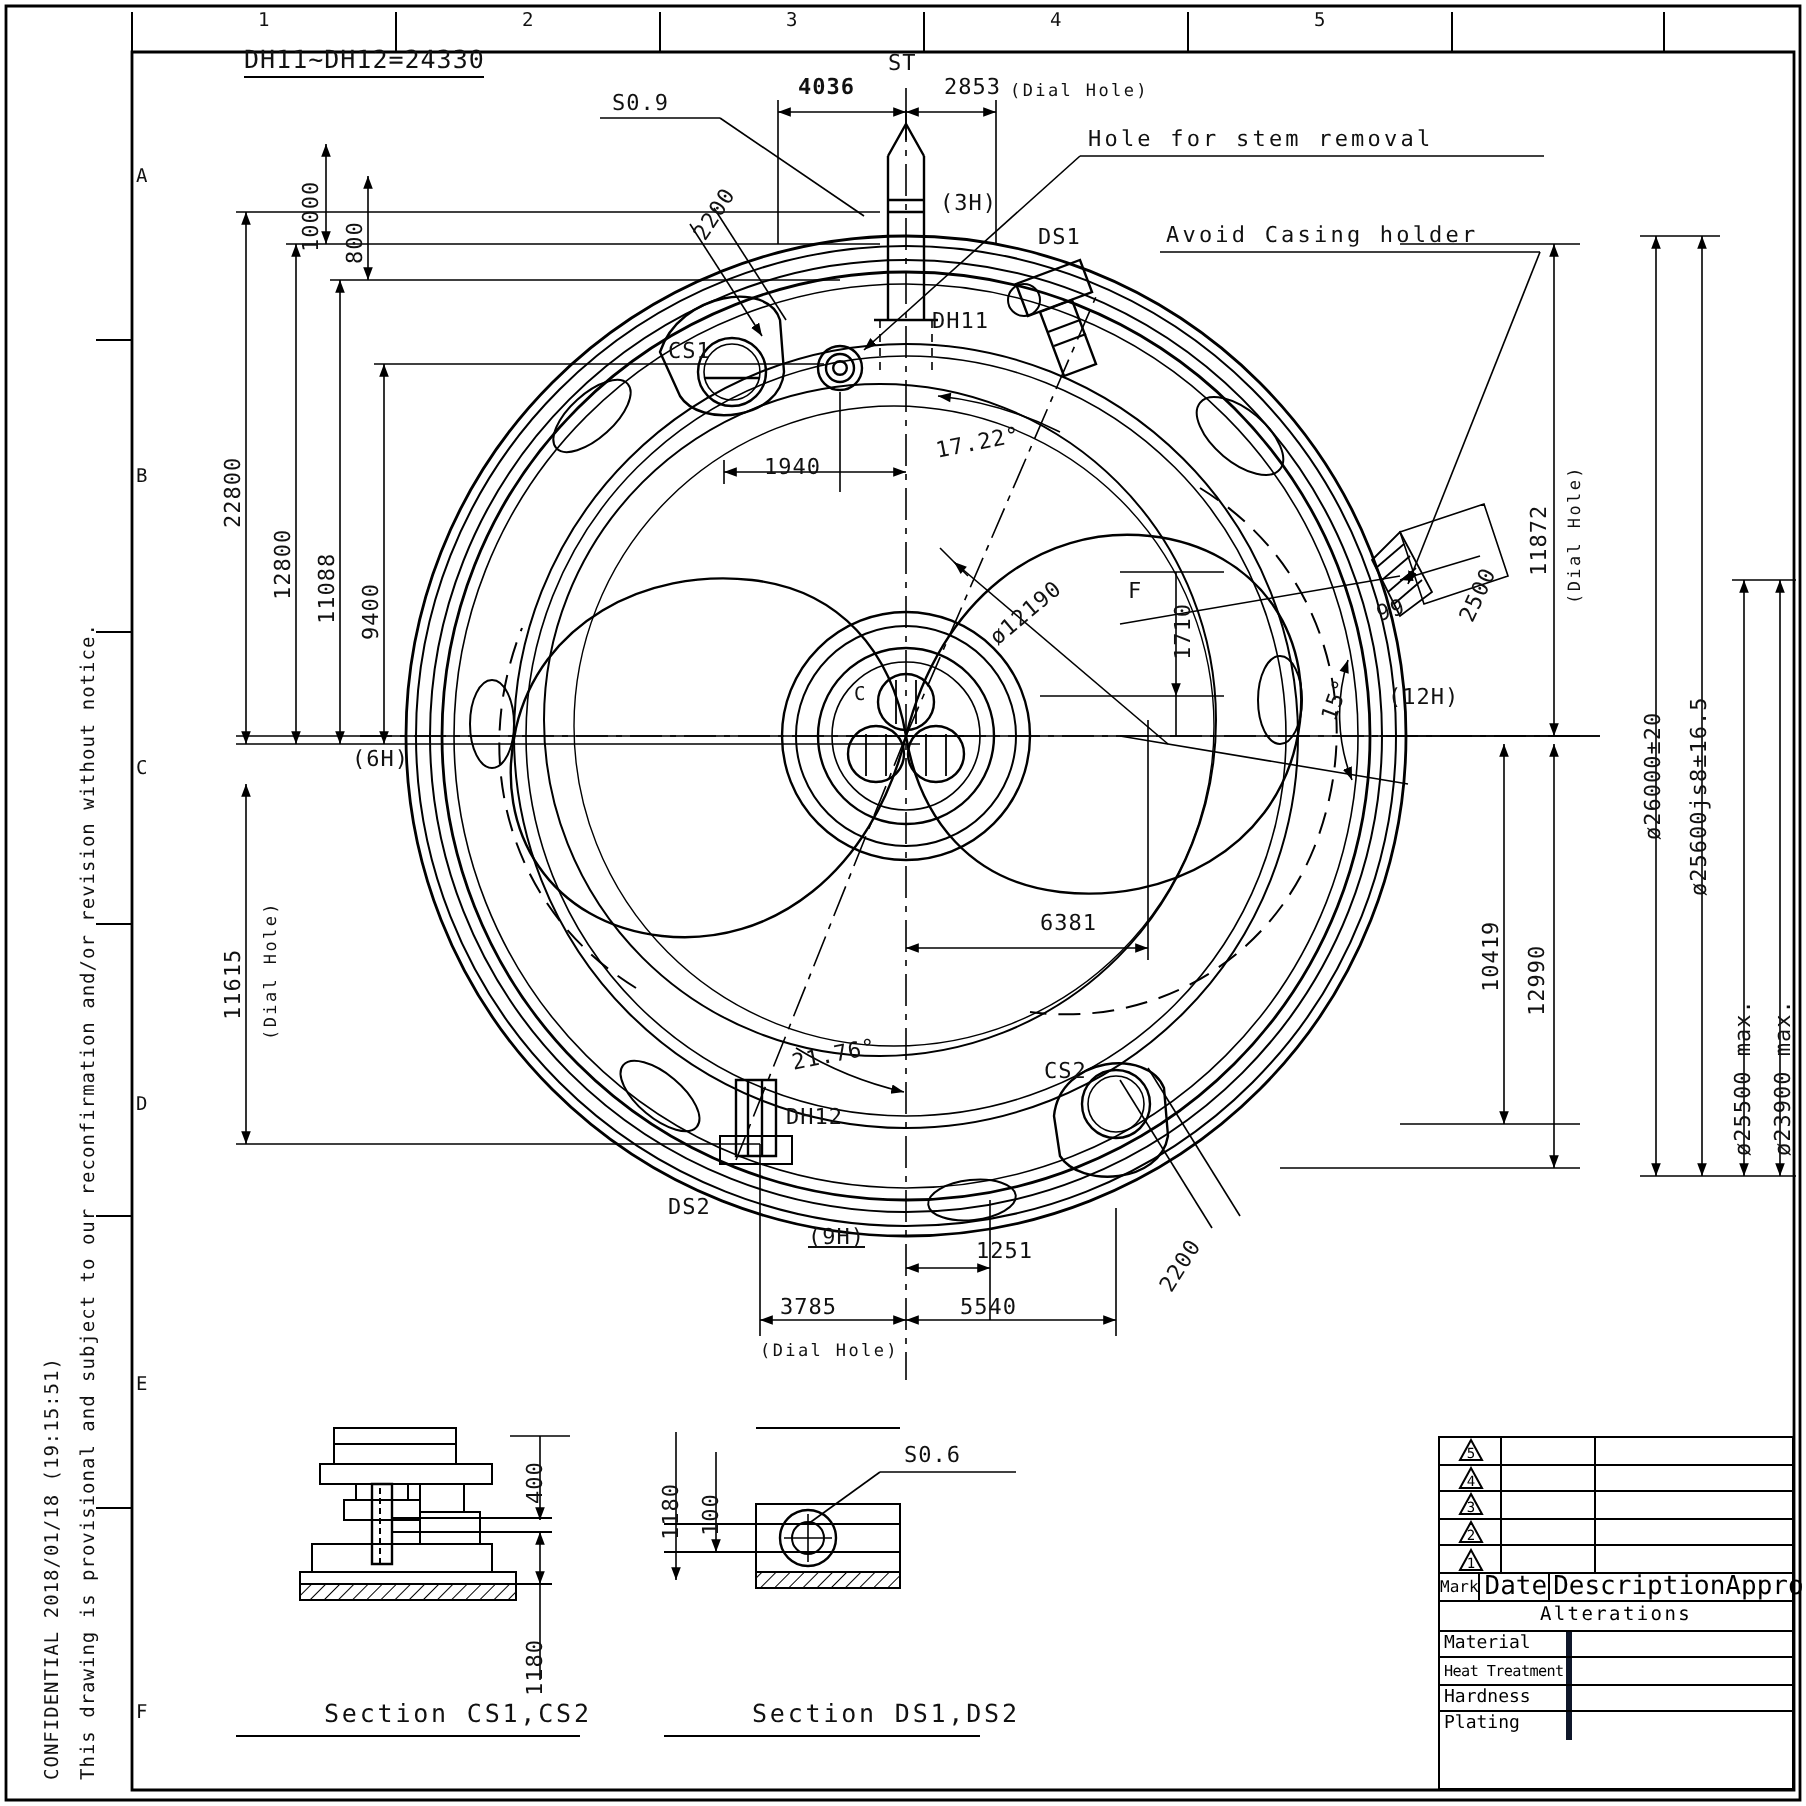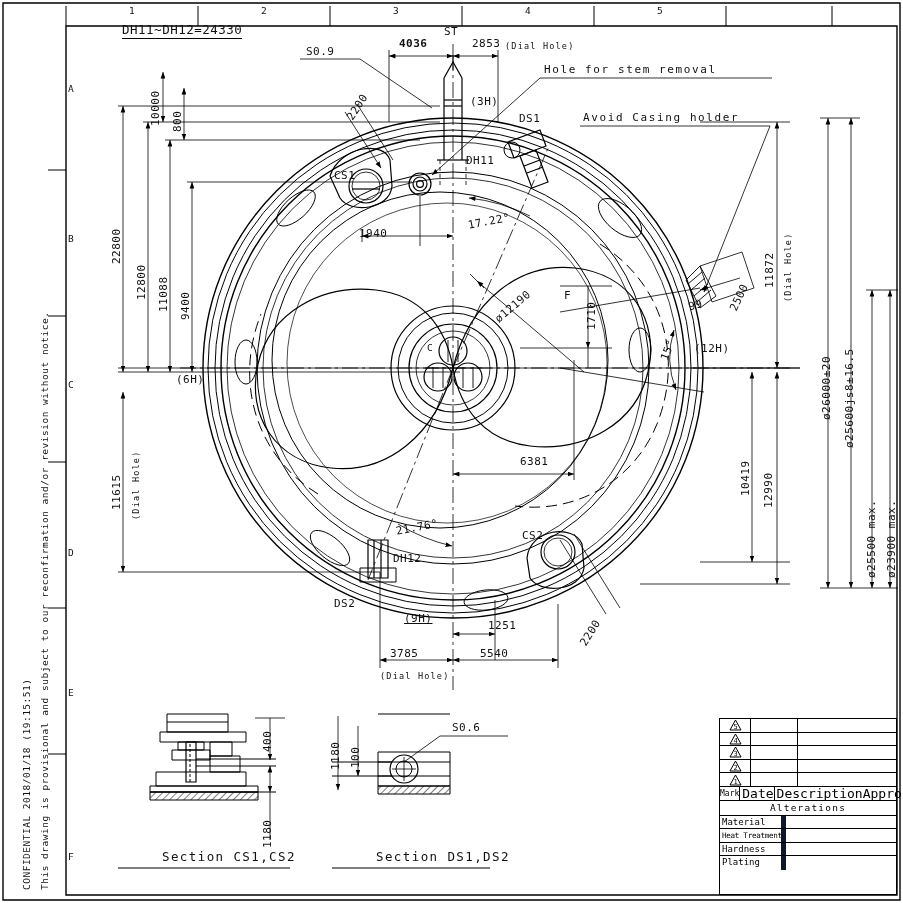--- a/index.html
+++ b/index.html
@@ -25,21 +25,21 @@
   #titleblock .row{display:flex;border-bottom:1px solid #000;box-sizing:border-box;}
   #titleblock .row:last-child{border-bottom:none;}
   #titleblock .c1{width:31px;border-right:1px solid #000;box-sizing:border-box;
                   display:flex;align-items:center;justify-content:center;}
   #titleblock .c2{width:47px;border-right:1px solid #000;box-sizing:border-box;}
   #titleblock .c3{flex:1;box-sizing:border-box;}
   #titleblock .rh{height:13.6px;}
   #titleblock .cell-t{font-size:13px;padding-left:2px;line-height:13px;white-space:nowrap;}
   #titleblock .alt{height:14px;display:flex;align-items:center;justify-content:center;
                    font-size:9.5px;letter-spacing:1.2px;}
-  #titleblock .lab{width:66px;border-right:5px solid #0f172a;box-sizing:border-box;
+  #titleblock .lab{width:66px;border-right:3px solid #0f172a;box-sizing:border-box;
                    font-size:9px;line-height:13px;padding-left:2px;white-space:nowrap;
                    overflow:hidden;}
   #titleblock .lab.tight{font-size:7.6px;letter-spacing:-0.3px;}
   #titleblock .val{flex:1;}
 </style>
 </head>
 <body>
 
 <div id="sheet">
 
@@ -382,21 +382,21 @@
 
   <div class="txt" style="left:334px;top:170px;">CS1</div>
   <div class="txt" style="left:522px;top:530px;">CS2</div>
   <div class="txt" style="left:519px;top:113px;">DS1</div>
   <div class="txt" style="left:334px;top:598px;">DS2</div>
   <div class="txt" style="left:466px;top:155px;">DH11</div>
   <div class="txt" style="left:393px;top:553px;">DH12</div>
   <div class="txt sm" style="left:427px;top:343px;">C</div>
   <div class="txt" style="left:564px;top:290px;">F</div>
 
-  <div class="txt" style="left:359px;top:228px;">1940</div>
+  <div class="txt" style="left:382px;top:228px;">1940</div>
   <div class="txt vert" style="left:345px;top:116px;transform:rotate(-57deg);">2200</div>
   <div class="txt vert" style="left:578px;top:642px;transform:rotate(-58deg);">2200</div>
   <div class="txt vert" style="left:493px;top:316px;transform:rotate(-40deg);">ø12190</div>
   <div class="txt vert" style="left:586px;top:330px;transform:rotate(-90deg);">1710</div>
   <div class="txt" style="left:520px;top:456px;">6381</div>
   <div class="txt vert" style="left:687px;top:302px;transform:rotate(-17deg);">99</div>
   <div class="txt vert" style="left:728px;top:308px;transform:rotate(-65deg);">2500</div>
   <div class="txt vert" style="left:467px;top:220px;transform:rotate(-11deg);">17.22°</div>
   <div class="txt vert" style="left:395px;top:526px;transform:rotate(-11deg);">21.76°</div>
   <div class="txt vert" style="left:659px;top:358px;transform:rotate(-70deg);">15°</div>

